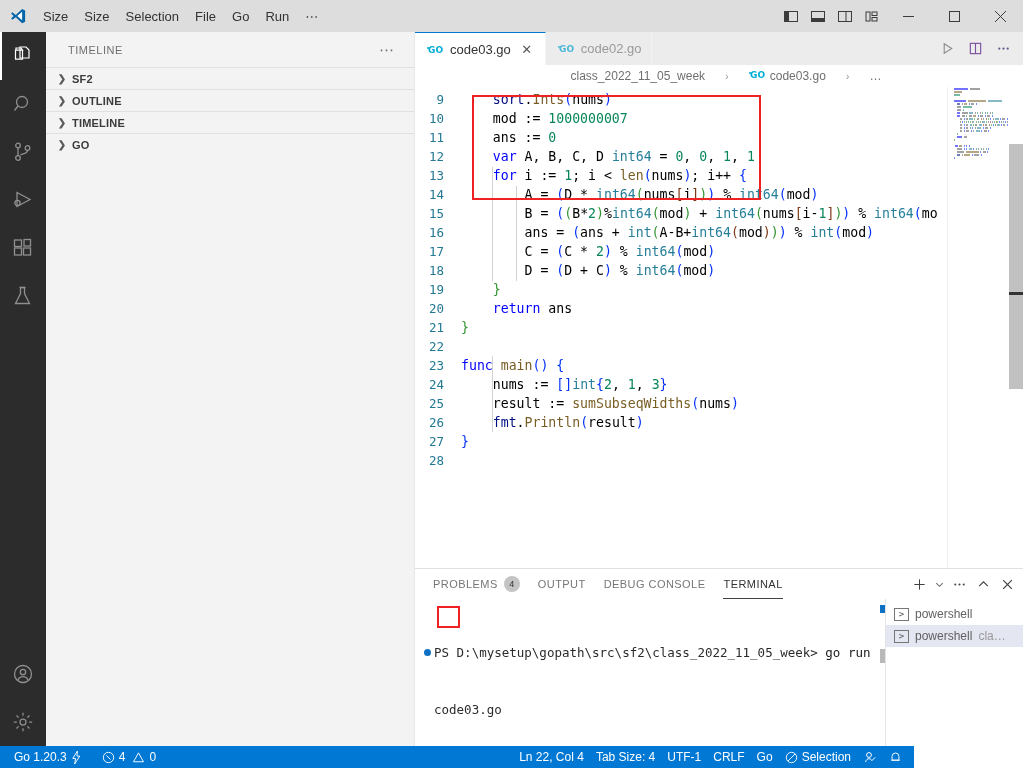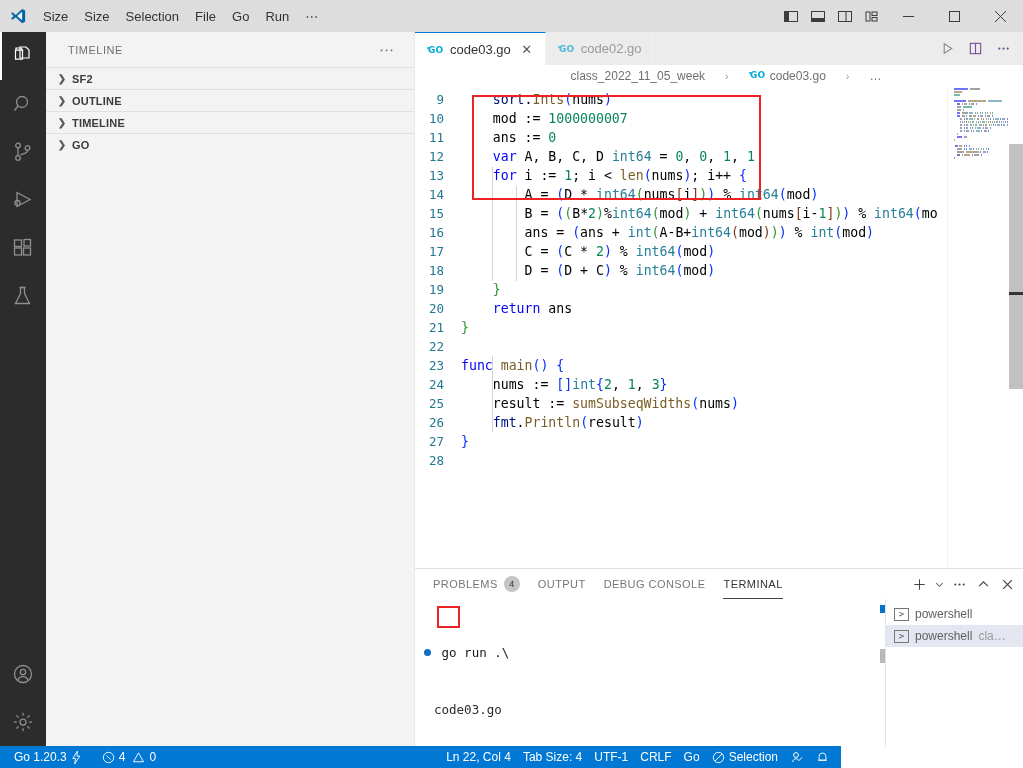--- a/index.html
+++ b/index.html
@@ -330,21 +330,21 @@
     display: inline-flex; align-items: center; justify-content: center;
     font-size: 9px; margin-right: 6px;
     color: #555; flex-shrink: 0;
     font-family: "DejaVu Sans Mono", monospace;
   }
   .tt-sub { color: #9a9a9a; margin-left: 6px; }
 
   
   #statusbar {
     position: absolute; left: 0; bottom: 0;
-    width: 841px; height: 22px;
+    width: 914px; height: 22px;
     background: #0078d4;
     color: #ffffff;
     display: flex; align-items: center;
     font-size: 12px;
   }
   .sbar-left { display: flex; align-items: center; padding-left: 8px; gap: 0; }
   .sbar-right { margin-left: auto; display: flex; align-items: center; padding-right: 6px; }
   .sb-item {
     height: 22px; display: flex; align-items: center;
     padding: 0 6px; gap: 4px; white-space: nowrap;
@@ -834,21 +834,21 @@
               <line x1="2" y1="2" x2="10" y2="10"></line>
               <line x1="10" y1="2" x2="2" y2="10"></line>
             </svg>
         </div>
       </div>
     </div>
 
     <div id="terminal-body">
       <div class="term-line">
         <span class="term-dot"><span class="filled"></span></span>
-        <span style="color:#1a1a1a"> go run .\</span>
+        <span>PS D:\mysetup\gopath\src\sf2\class_2022_11_05_week&gt;</span><span style="color:#1a1a1a"> go run .\</span>
       </div>
       <div class="term-line">
         <span class="term-dot"></span>
         <span>code03.go</span>
       </div>
       
       
     </div>
     <div id="term-redbox"></div>
 

